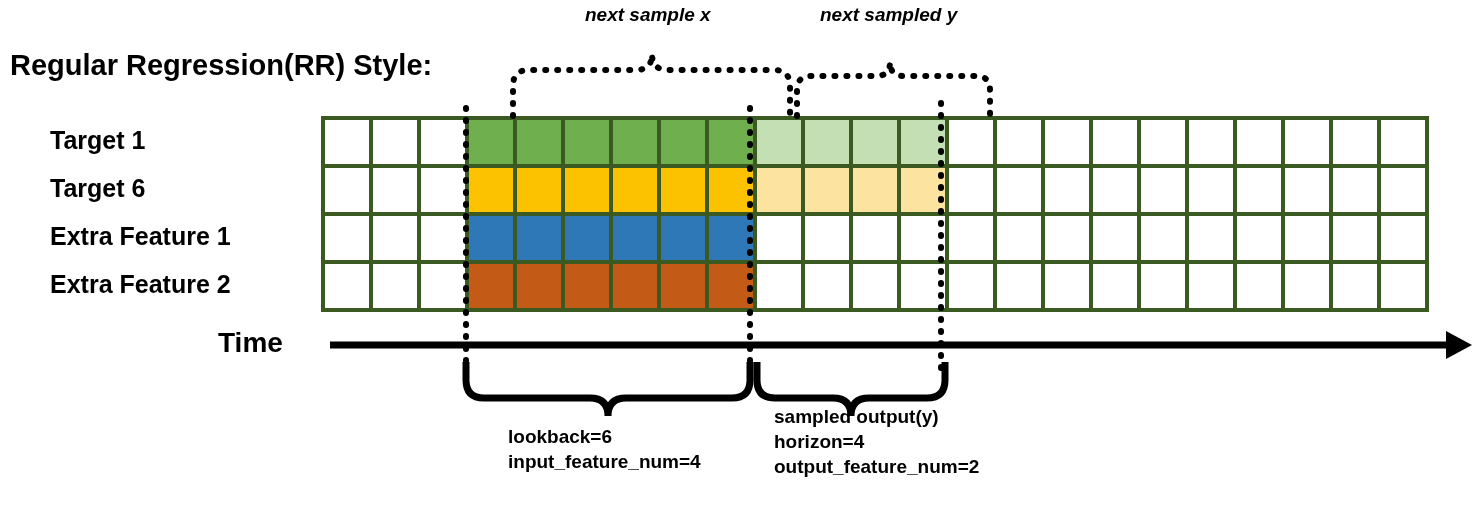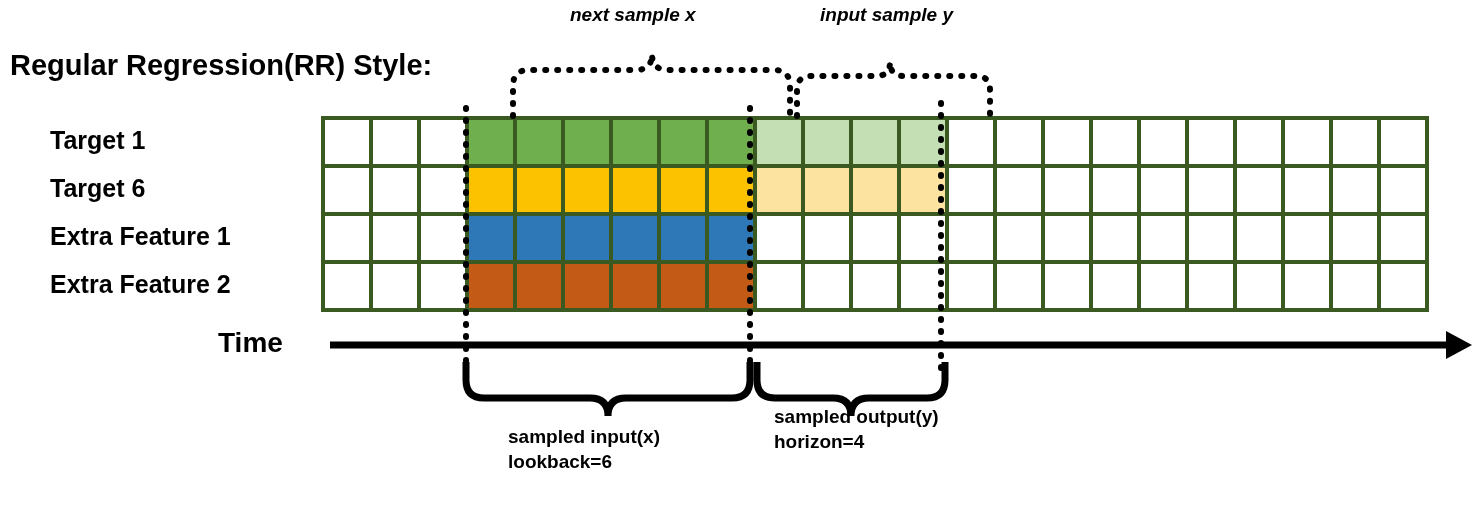--- a/index.html
+++ b/index.html
@@ -141,26 +141,27 @@
   <line x1="941" y1="103" x2="941" y2="372" stroke="#000" stroke-width="6" stroke-linecap="round" stroke-dasharray="1 11"></line>
 
   <line x1="330" y1="345" x2="1452" y2="345" stroke="#000" stroke-width="7"></line>
   <polygon points="1446,331 1472,345 1446,359" fill="#000"></polygon>
 
   <path d="M 466,362 L 466,380 Q 466,398 484,398 L 590,398 Q 608,398 608,416 Q 608,398 626,398 L 732,398 Q 750,398 750,380 L 750,362" fill="none" stroke="#000" stroke-width="7" stroke-linecap="butt"></path>
 
   <path d="M 757,362 L 757,380 Q 757,398 775,398 L 833,398 Q 851,398 851,416 Q 851,398 869,398 L 927,398 Q 945,398 945,380 L 945,362" fill="none" stroke="#000" stroke-width="7" stroke-linecap="butt"></path>
 </svg>
 
-<div class="ann-top" style="left:570px;top:4px;">next sample x</div>
-<div class="ann-top" style="left:820px;top:4px;">input sample y</div>
+<div class="ann-top" style="left:585px;top:4px;">next sample x</div>
+<div class="ann-top" style="left:820px;top:4px;">next sampled y</div>
 
 <div id="time-label">Time</div>
 
 <div class="cap-block" style="left:508px;top:424px;">
-  <div>sampled input(x)</div>
   <div>lookback=6</div>
+  <div>input_feature_num=4</div>
 </div>
 
 <div class="cap-block" style="left:774px;top:404px;">
   <div>sampled output(y)</div>
   <div>horizon=4</div>
+  <div>output_feature_num=2</div>
 </div>
 
 </body></html>

